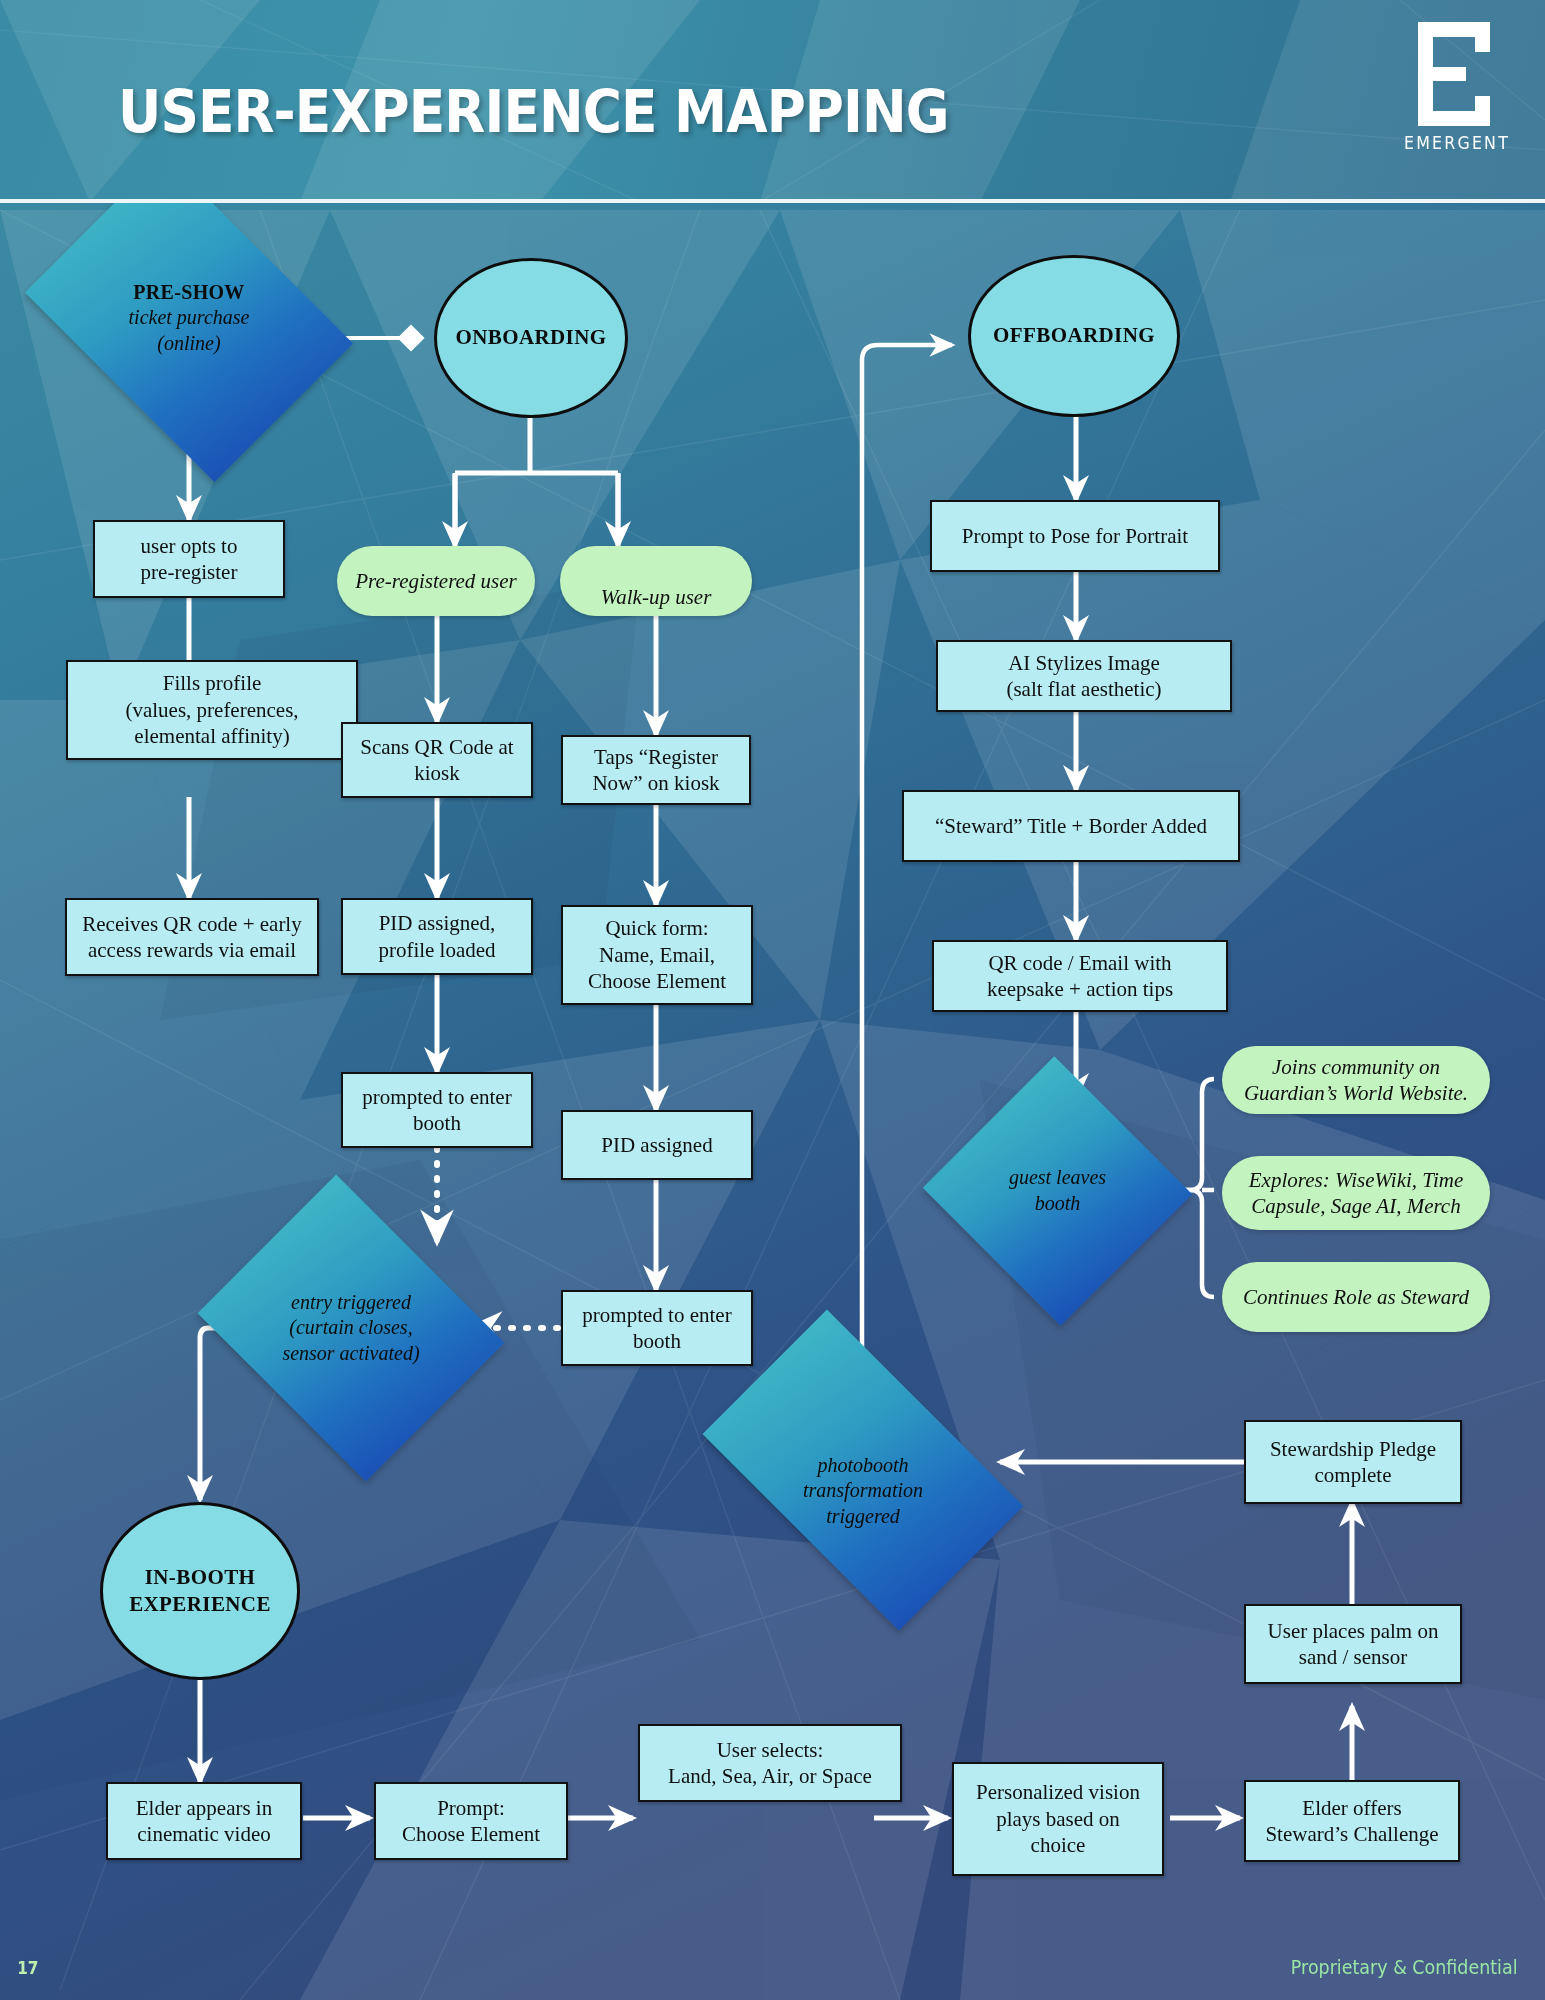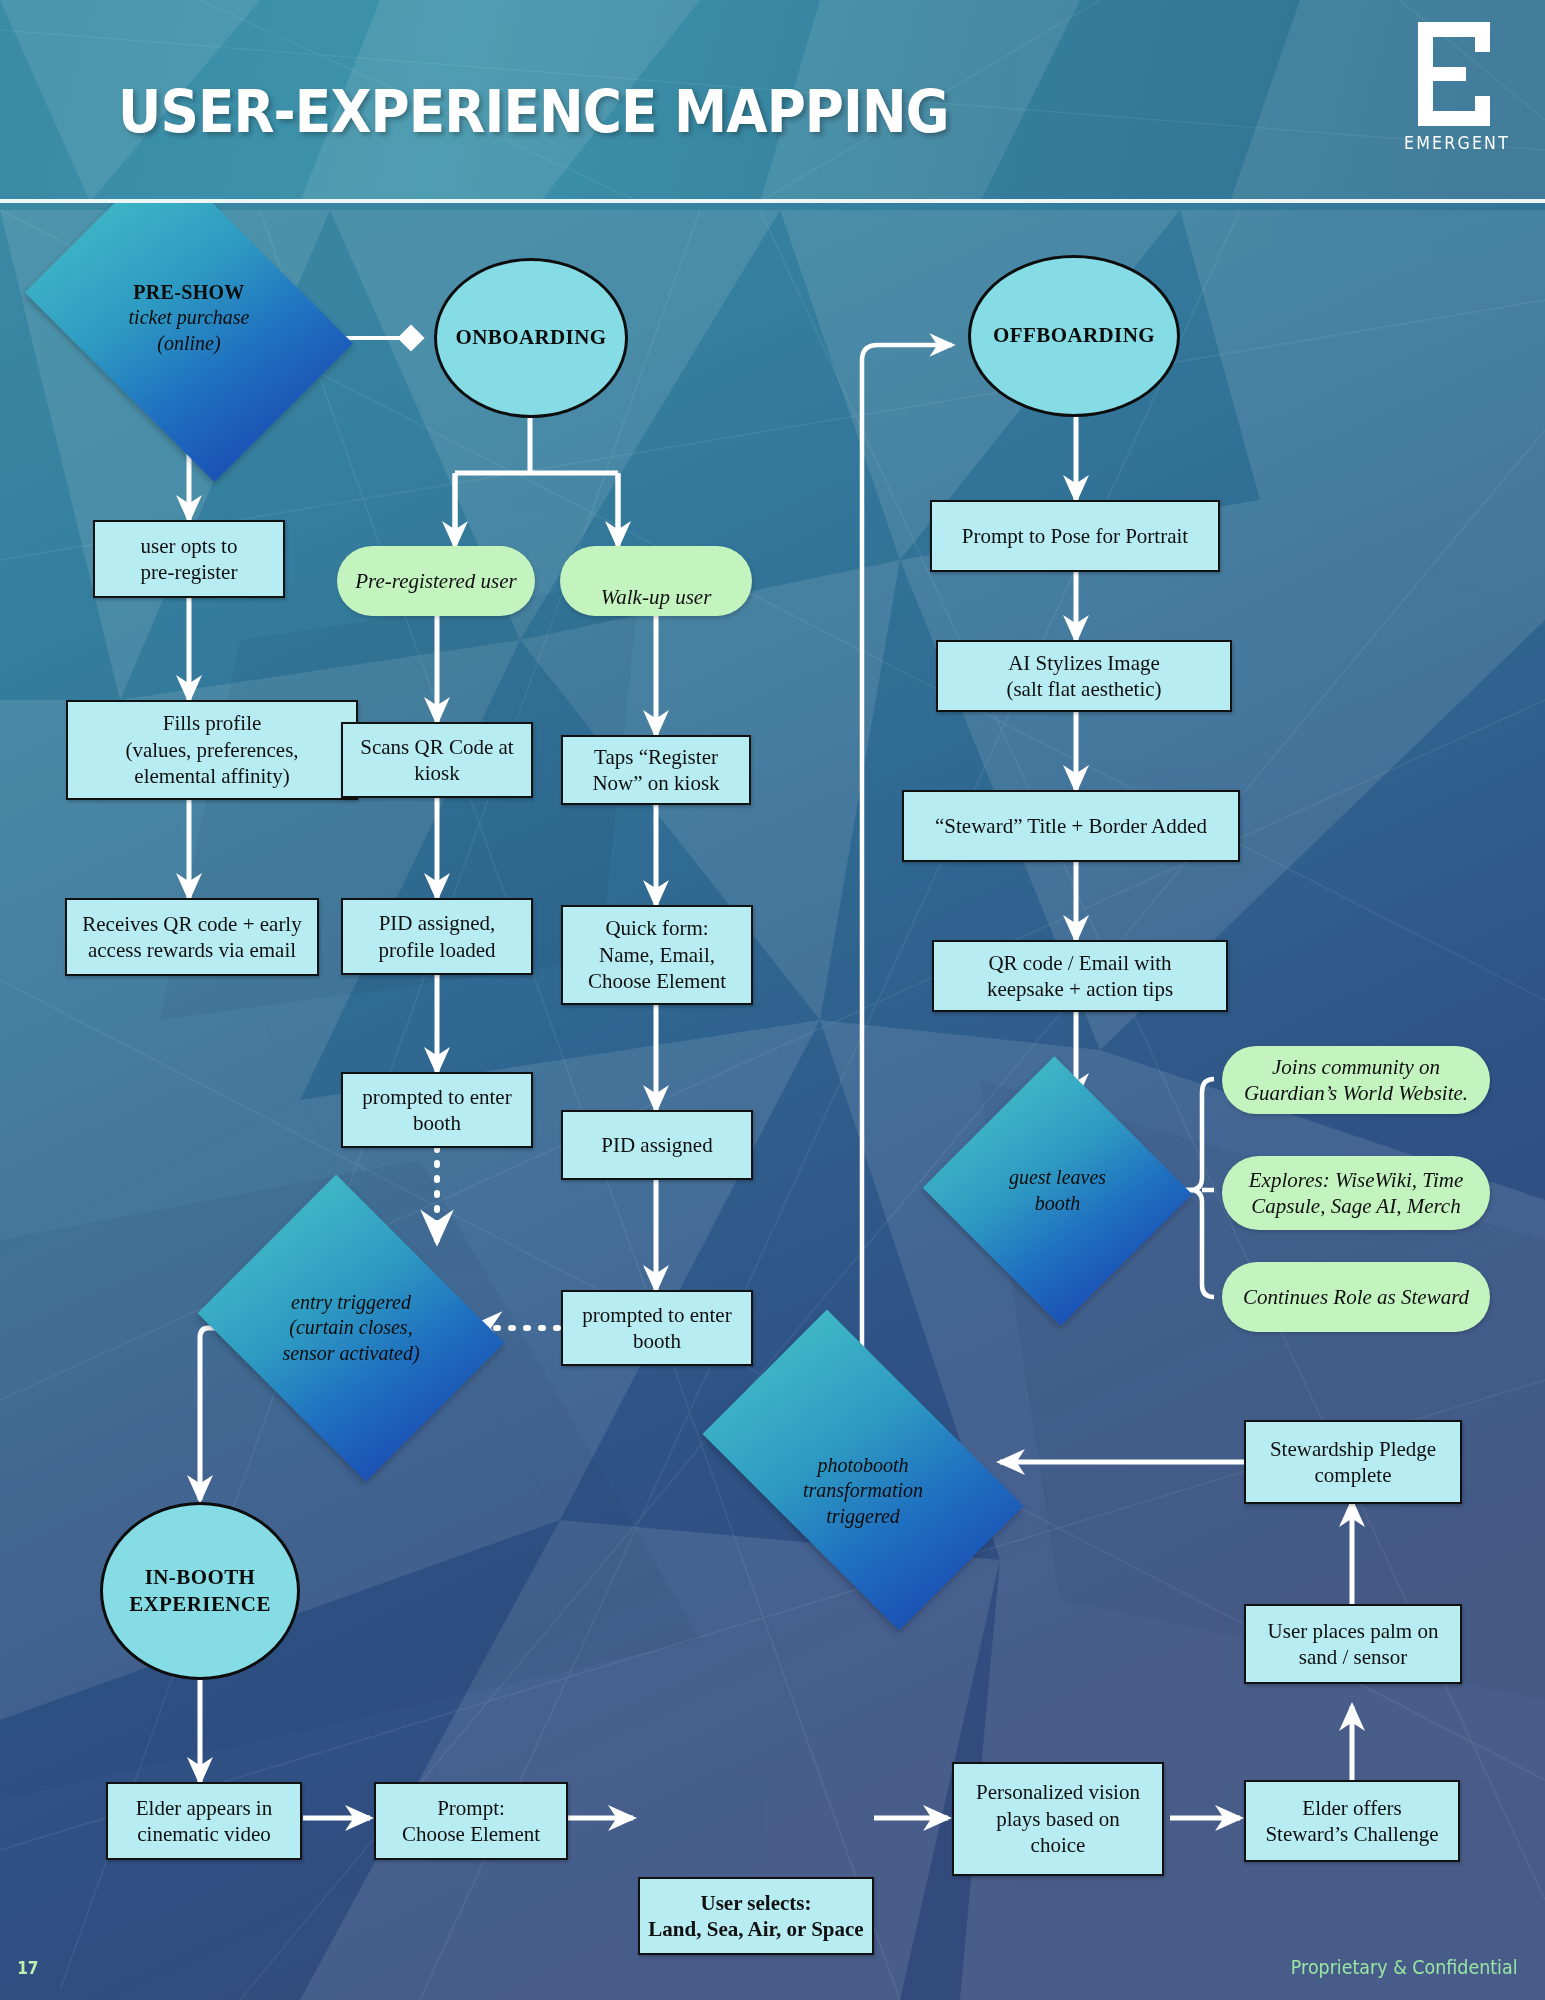--- a/index.html
+++ b/index.html
@@ -300,21 +300,21 @@
 
   <div class="node circle" style="left:968px;top:255px;width:212px;height:162px;">
     <span>OFFBOARDING</span>
   </div>
 
   <div class="node box" style="left:93px;top:520px;width:192px;height:78px;flex-direction:column;">
     <span>user opts to</span>
     <span>pre-register</span>
   </div>
 
-  <div class="node box" style="left:66px;top:700px;width:292px;height:100px;flex-direction:column;">
+  <div class="node box" style="left:66px;top:660px;width:292px;height:100px;flex-direction:column;">
     <span>Fills profile</span>
     <span>(values, preferences,</span>
     <span>elemental affinity)</span>
   </div>
 
   <div class="node box" style="left:65px;top:898px;width:254px;height:78px;flex-direction:column;">
     <span>Receives QR code + early</span>
     <span>access rewards via email</span>
   </div>
 
@@ -437,21 +437,21 @@
   <div class="node box" style="left:106px;top:1782px;width:196px;height:78px;flex-direction:column;">
     <span>Elder appears in</span>
     <span>cinematic video</span>
   </div>
 
   <div class="node box" style="left:374px;top:1782px;width:194px;height:78px;flex-direction:column;">
     <span>Prompt:</span>
     <span>Choose Element</span>
   </div>
 
-  <div class="node box" style="left:638px;top:1877px;width:236px;height:78px;flex-direction:column;font-weight:bold;">
+  <div class="node box" style="left:638px;top:1724px;width:264px;height:78px;flex-direction:column;">
     <span>User selects:</span>
     <span>Land, Sea, Air, or Space</span>
   </div>
 
   <div class="node box" style="left:952px;top:1762px;width:212px;height:114px;flex-direction:column;">
     <span>Personalized vision</span>
     <span>plays based on</span>
     <span>choice</span>
   </div>
 

